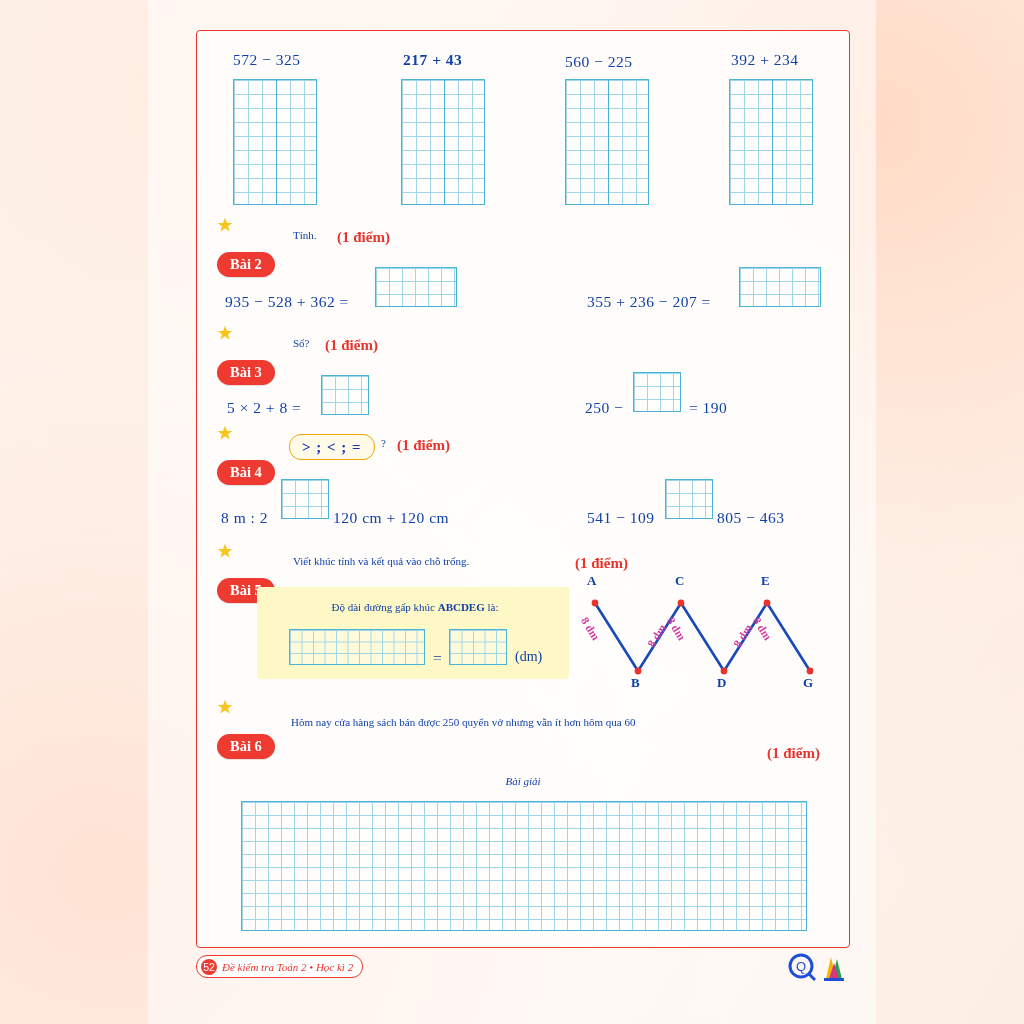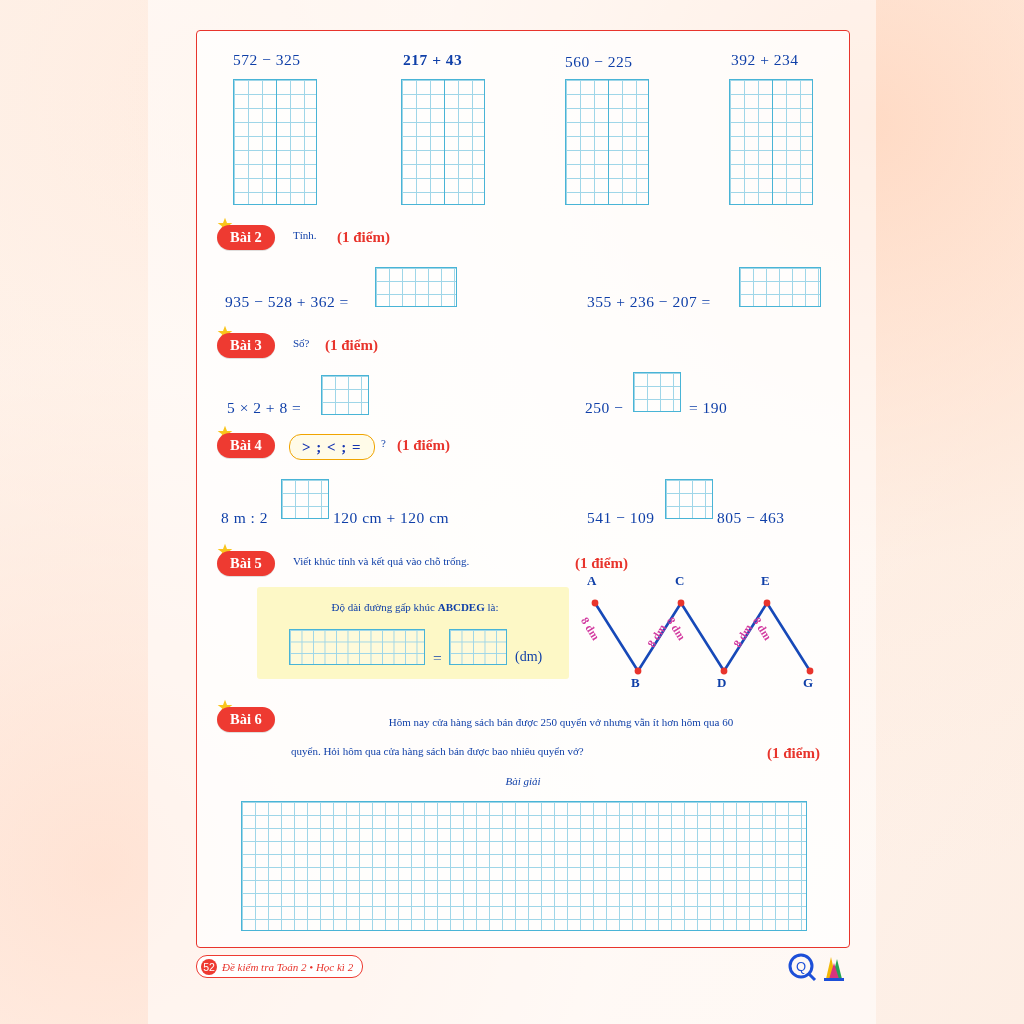--- a/index.html
+++ b/index.html
@@ -57,20 +57,21 @@
     position:absolute;top:0;bottom:0;width:0;border-left:1px solid #49b4d6;
   }
 
   
   .badge{
     position:absolute;height:25px;border-radius:13px;background:#ee3a31;
     color:#fff;font-weight:bold;font-size:14.5px;
     display:flex;align-items:center;justify-content:center;
     padding:0 13px;font-family:"Liberation Serif",serif;
     box-shadow:0 1px 0 rgba(0,0,0,.12);
+    margin-top:27px;
   }
   .star{
     position:absolute;width:16px;height:16px;color:#f9c51d;font-size:16px;line-height:16px;
     text-align:center;
   }
   .star svg{display:block;}
 
   
   .signpill{
     position:absolute;height:24px;border:1.6px solid #f0a400;border-radius:12px;
@@ -223,22 +224,21 @@
       <div class="seg-label" style="left:478px;top:584px;transform:rotate(58deg);transform-origin:left top;">8 dm</div>
       <div class="seg-label" style="left:534px;top:612px;transform:rotate(-58deg);transform-origin:left top;">8 dm</div>
       <div class="seg-label" style="left:564px;top:584px;transform:rotate(58deg);transform-origin:left top;">8 dm</div>
 
       <div class="star" style="left:20px;top:668px;">
         <svg viewBox="0 0 24 24" width="16" height="16">
             <polygon points="12,1 15,9 23,9 16.5,14 19,22 12,17 5,22 7.5,14 1,9 9,9" fill="#f9c51d"></polygon>
           </svg>
       </div>
       <div class="badge" style="left:20px;top:676px;">Bài 6</div>
-      <div class="vi" style="position:absolute;left:94px;top:680px;width:540px;line-height:22px;text-align:center;">Hôm nay cửa hàng sách bán được 250 quyển vở nhưng vẫn ít hơn hôm qua 60</div>
-      <div class="vi" style="position:absolute;left:94px;top:714px;">quyển. Hỏi hôm qua cửa hàng sách bán được bao nhiêu quyển vở?</div>
+      <div class="vi" style="position:absolute;left:94px;top:680px;width:540px;line-height:22px;">Hôm nay cửa hàng sách bán được 250 quyển vở nhưng vẫn ít hơn hôm qua 60</div>
       <div class="pts" style="position:absolute;left:570px;top:714px;">(1 điểm)</div>
       <div class="vi" style="position:absolute;left:0;top:744px;width:652px;text-align:center;font-style:italic;">Bài giải</div>
 
       <div class="grid c13" style="left:44px;top:770px;width:566px;height:130px;"></div>
 
     </div>
   </div>
 
   <div class="footerwrap">
     <div class="foot-pill">

